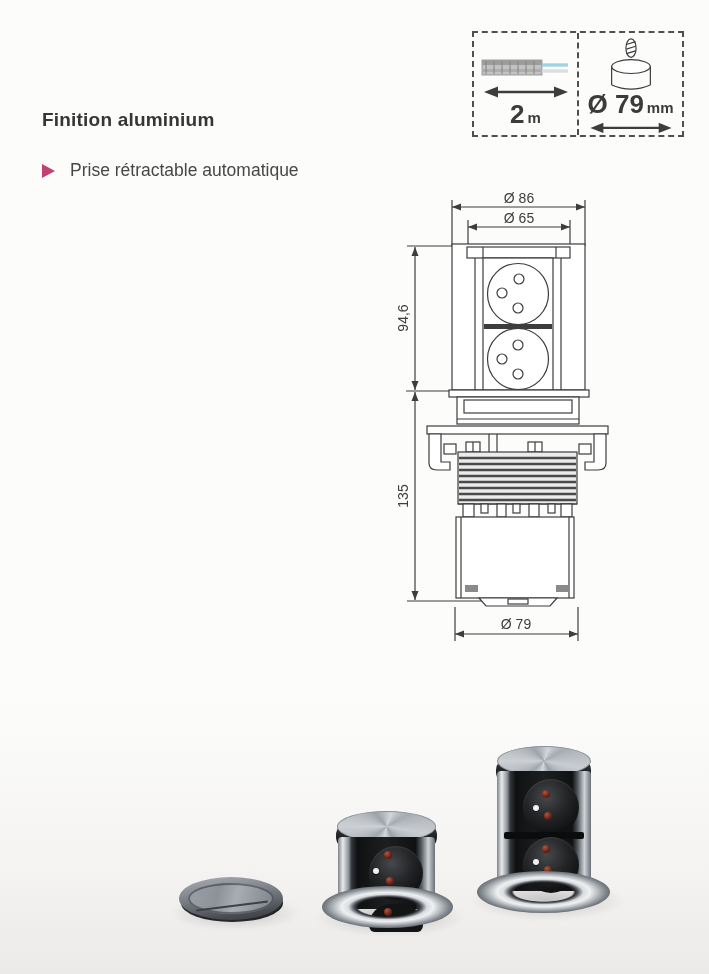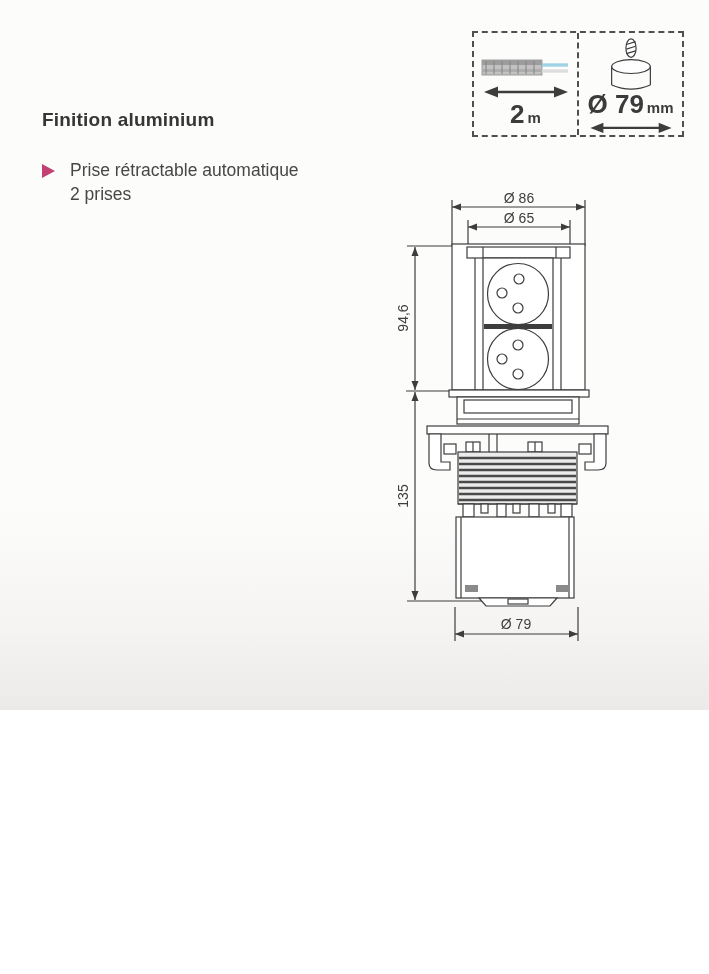--- a/index.html
+++ b/index.html
@@ -1,31 +1,31 @@
 <!DOCTYPE html>
 <html><head>
 <meta charset="utf-8">
 <style>
   html,body{margin:0;padding:0;background:#ffffff;}
   .page{
-    position:relative;width:709px;height:710px;overflow:hidden;
+    position:relative;width:709px;height:974px;overflow:hidden;
     background:linear-gradient(180deg,#fcfcfb 0%,#fcfcfb 72%,#f5f4f2 88%,#ebeae8 100%);
     font-family:"Liberation Sans",sans-serif;color:#454545;
   }
   
   .heading{
     position:absolute;left:42px;top:109px;margin:0;
     font-size:19px;font-weight:bold;color:#363636;letter-spacing:.2px;
   }
   .feature{position:absolute;left:42px;top:158px;display:flex;align-items:flex-start;}
   .tri{
     width:0;height:0;margin-top:6px;
     border-left:13px solid #c24172;border-top:7px solid transparent;border-bottom:7px solid transparent;
   }
-  .feature-text{margin-left:15px;font-size:17.5px;line-height:24px;color:#474747;}
+  .feature-text{margin-left:15px;font-size:17.5px;line-height:24px;color:#474747;text-align:right;}
   
   .specbox{
     position:absolute;left:472px;top:31px;width:212px;height:106px;
     border:2px dashed #4f4f4f;box-sizing:border-box;display:flex;
   }
   .spec-cell{position:relative;flex:1;display:flex;flex-direction:column;align-items:center;}
   .spec-divider{width:0;border-left:2px dashed #4f4f4f;}
   .cable-svg{margin-top:24px;}
   .harrow-left{margin-top:5px;}
   .spec-label{display:flex;align-items:baseline;margin-top:-1px;}
@@ -80,21 +80,20 @@
 </head>
 <body>
 
 <div class="page">
 
   <h1 class="heading">Finition aluminium</h1>
   <div class="feature">
     <span class="tri"></span>
     <div class="feature-text">
       <div>Prise rétractable automatique</div>
-      <div>2 prises</div>
     </div>
   </div>
 
   <div class="specbox">
     <div class="spec-cell">
       <svg class="cable-svg" width="92" height="22" viewBox="0 0 92 22">
         <rect x="2" y="3" width="60" height="15" fill="#c2c2c2" stroke="#8a8a8a" stroke-width="0.8"></rect>
         <rect x="2" y="3" width="60" height="5" fill="#9d9d9d"></rect>
         <rect x="2" y="12" width="60" height="3" fill="#adadad"></rect>
         <g stroke="#828282" stroke-width="1">

